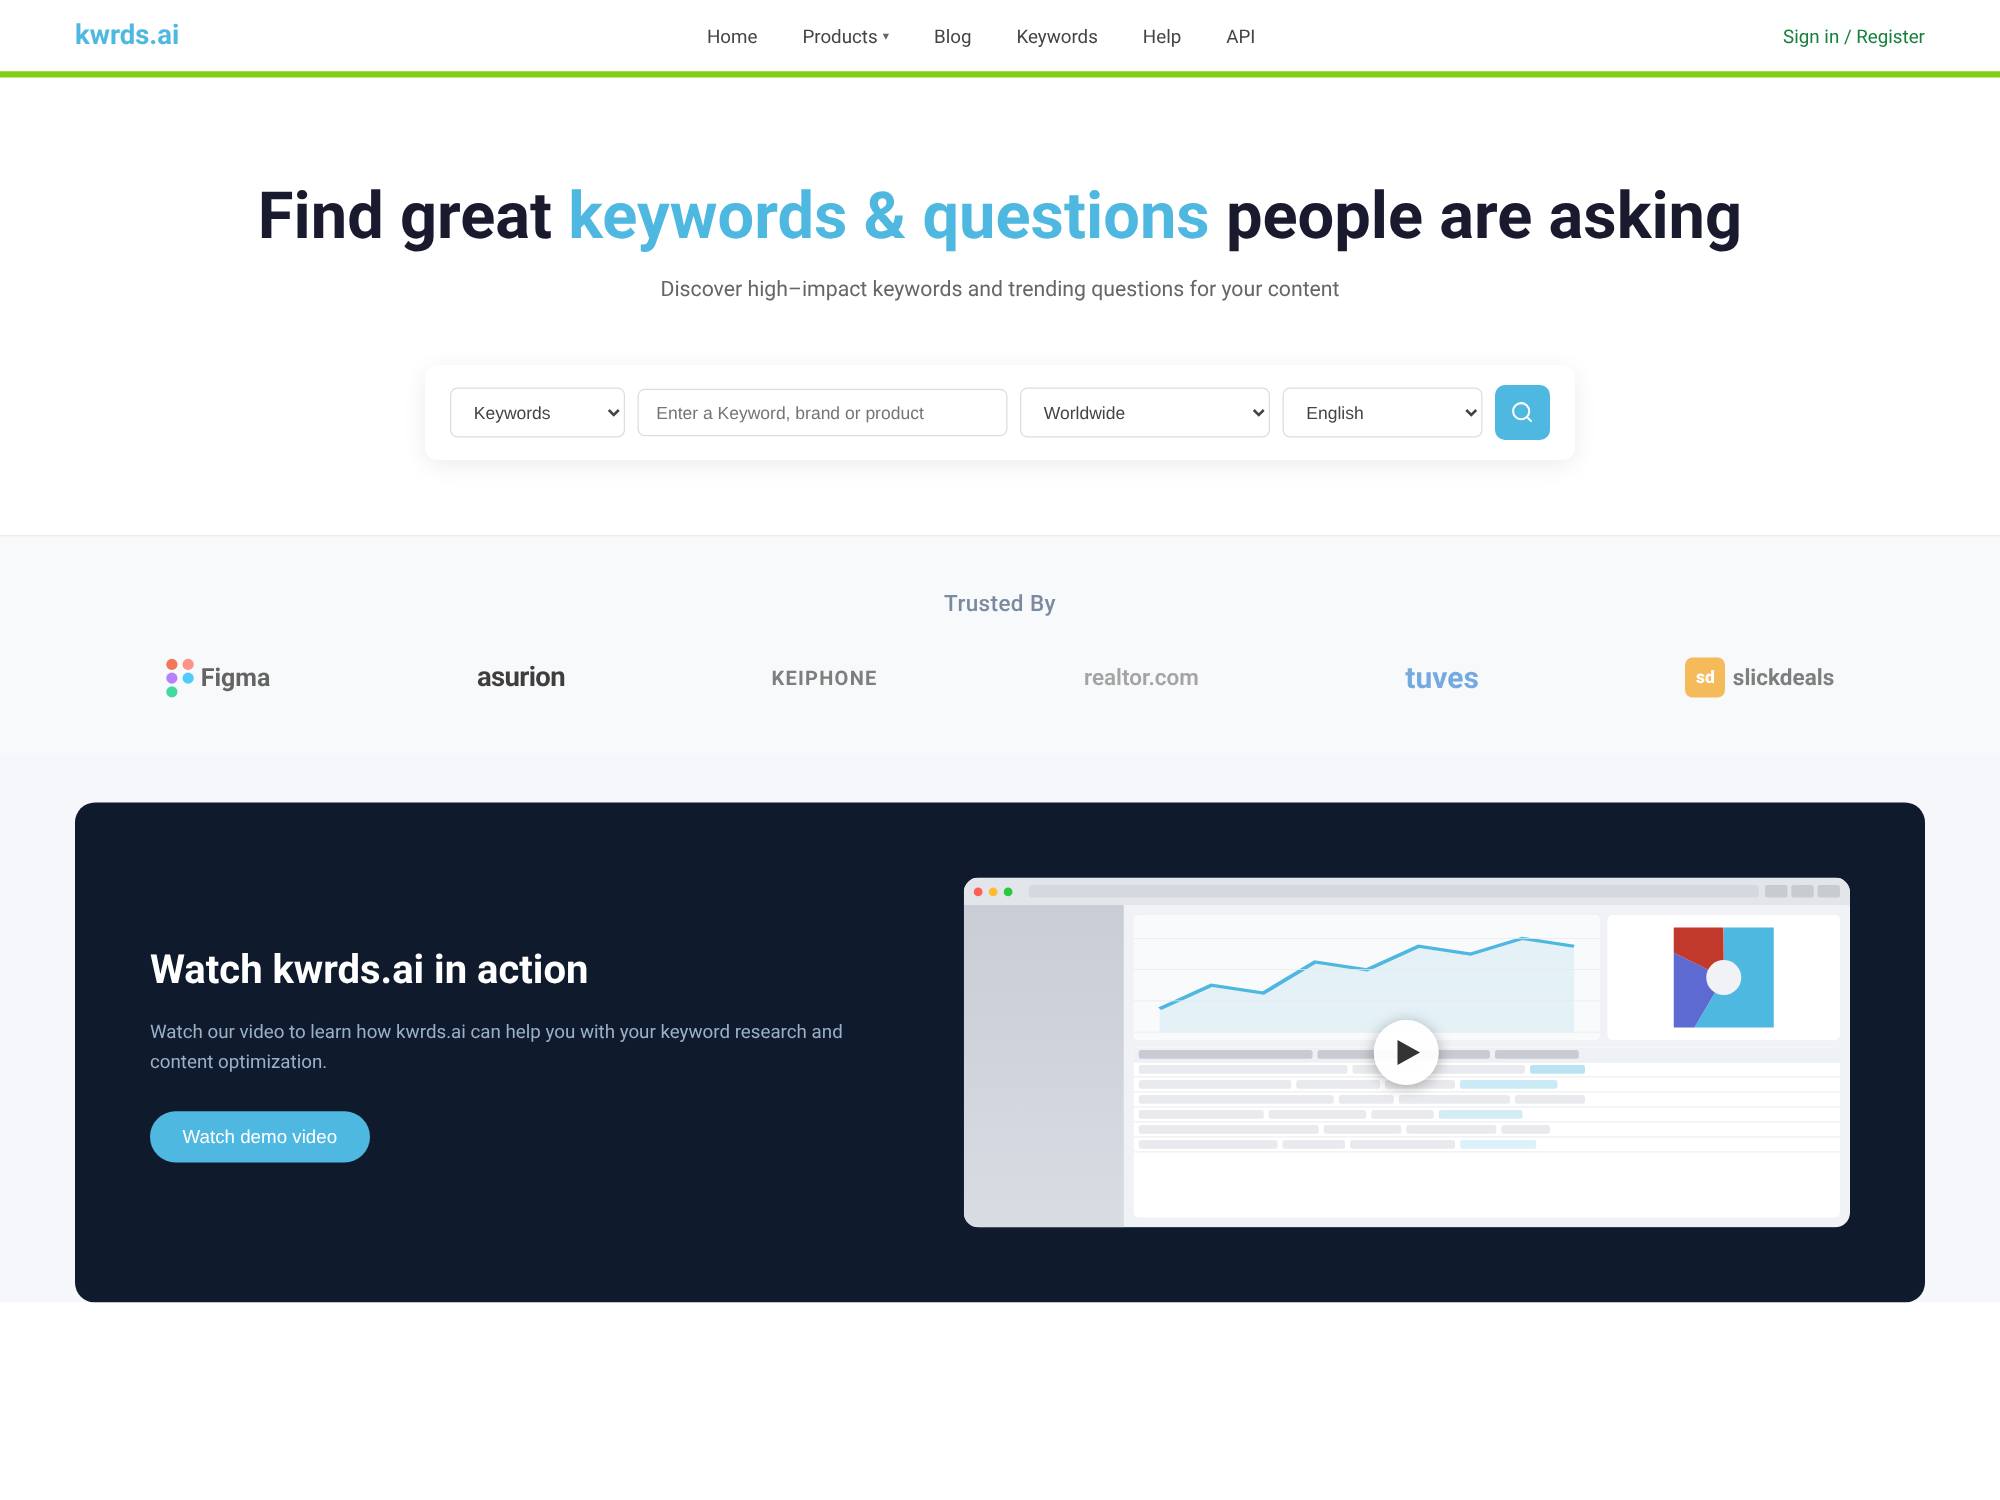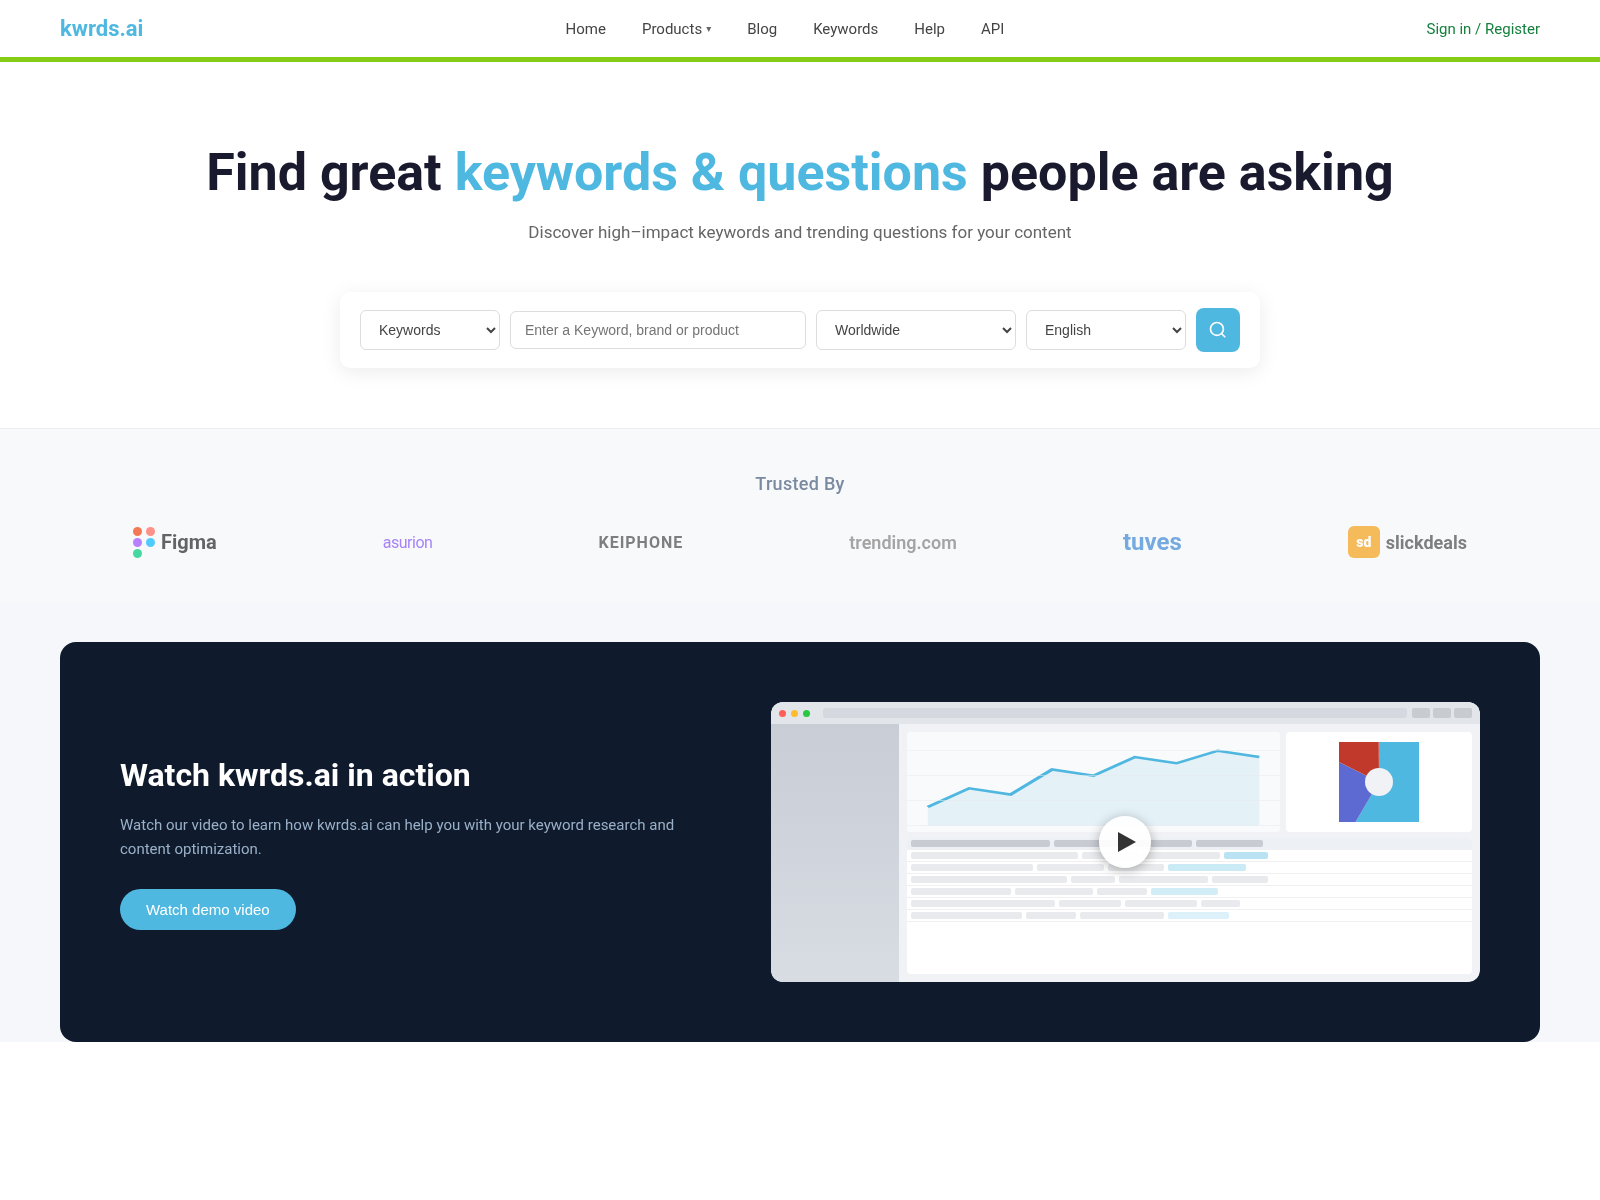--- a/index.html
+++ b/index.html
@@ -159,21 +159,21 @@
     .logo-figma { color: #333; }
     .logo-figma .fig-icon {
       display: flex;
       gap: 2px;
     }
     .fig-dot {
       width: 9px;
       height: 9px;
       border-radius: 50%;
     }
-    .logo-asurion { color: #8b5cf6; font-size: 16px; font-weight: 400; letter-spacing: -0.5px; }
+    .logo-asurion { color: #000000; font-size: 22px; font-weight: 700; letter-spacing: -0.5px; }
     .logo-keiphone { color: #555; font-size: 16px; font-weight: 700; letter-spacing: 1px; text-transform: uppercase; }
     .logo-realtor { color: #d0021b; font-size: 18px; font-weight: 600; font-style: italic; }
     .logo-realtor span { color: #888; font-style: normal; }
     .logo-tuves { color: #4a90d9; font-size: 24px; font-weight: 700; }
     .logo-slickdeals {
       display: flex;
       align-items: center;
       gap: 6px;
     }
     .sd-badge {
@@ -433,21 +433,21 @@
 
     <div class="logo-item logo-asurion">
       <span>asurion</span>
     </div>
 
     <div class="logo-item logo-keiphone">
       <span>KEIPHONE</span>
     </div>
 
     <div class="logo-item logo-realtor">
-      <span>trending.com</span>
+      <span>realtor.com</span>
     </div>
 
     <div class="logo-item logo-tuves">
       <span>tuves</span>
     </div>
 
     <div class="logo-item logo-slickdeals">
       <div class="sd-badge">sd</div>
       <span class="sd-text">slickdeals</span>
     </div>

